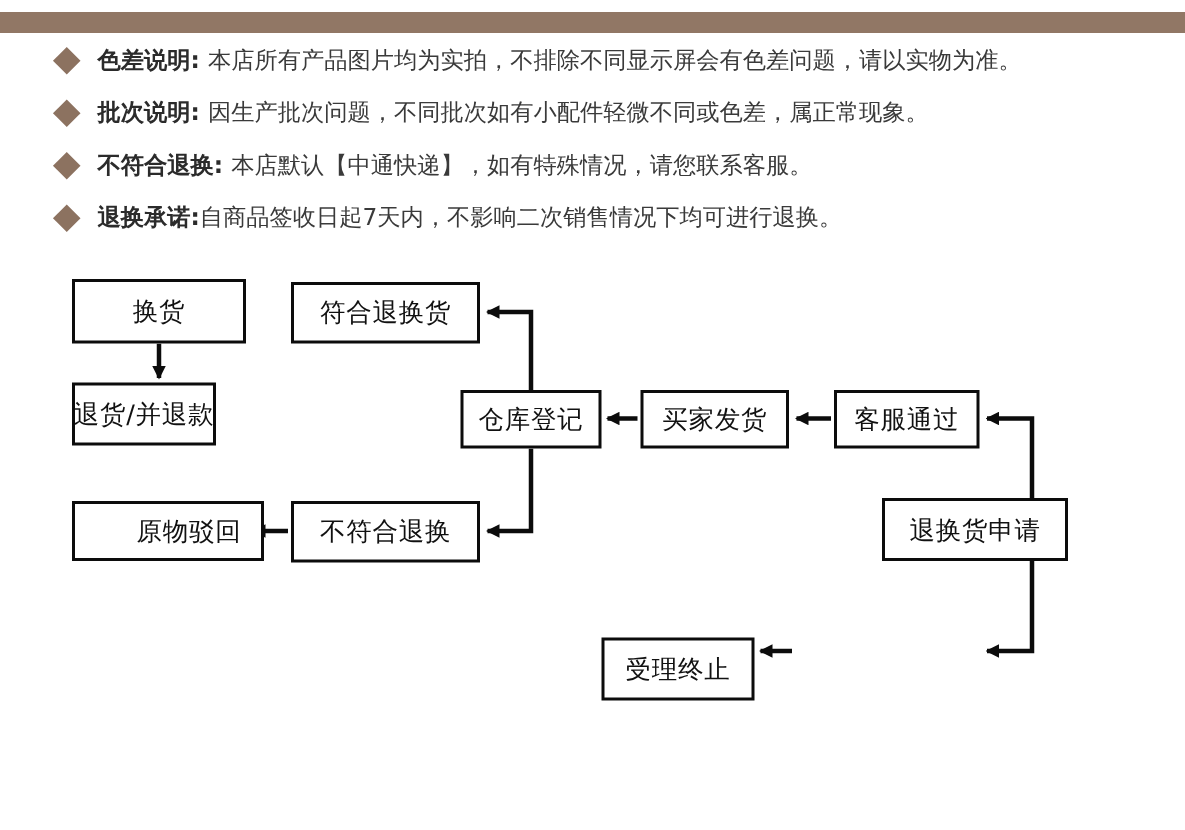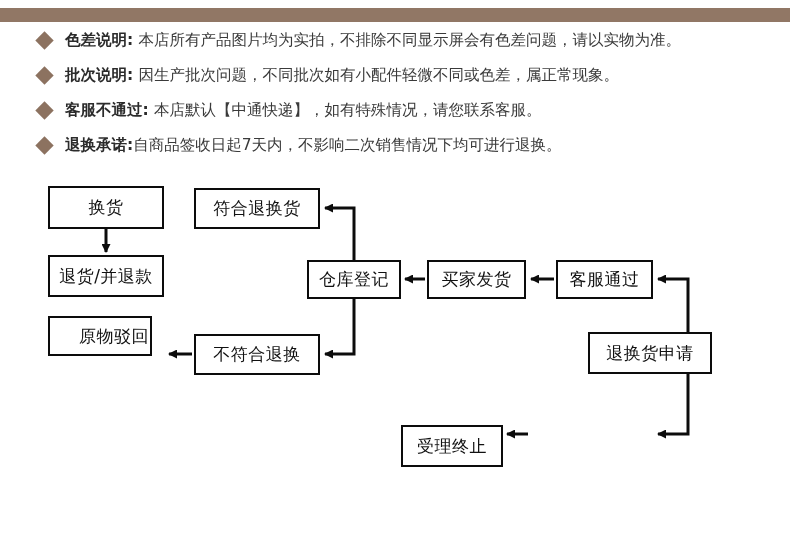--- a/index.html
+++ b/index.html
@@ -85,26 +85,26 @@
     position: absolute;
     left: 0;
     top: 0;
     width: 790px;
     height: 553px;
     pointer-events: none;
   }
 
   
   #node-huanhuo        { left: 48px;  top: 186px; width: 116px; height: 43px; }
-  #node-tuihuo-tuikuan { left: 48px;  top: 255px; width: 116px; height: 42px; }
+  #node-tuihuo-tuikuan { left: 48px;  top: 255px; width: 96px; height: 42px; }
   #node-fuhe          { left: 194px; top: 188px; width: 126px; height: 41px; }
   #node-cangku        { left: 307px; top: 260px; width: 94px;  height: 39px; }
   #node-maijia        { left: 427px; top: 260px; width: 99px;  height: 39px; }
   #node-kefu-tongguo  { left: 556px; top: 260px; width: 97px;  height: 39px; font-family: Liberation Mono, monospace; }
-  #node-yuanwu        { left: 48px;  top: 316px; width: 104px; height: 40px; padding-left: 28px; }
+  #node-yuanwu        { left: 48px;  top: 334px; width: 128px; height: 40px; padding-left: 28px; }
   #node-bufuhe        { left: 194px; top: 334px; width: 126px; height: 41px; }
   #node-shenqing      { left: 588px; top: 332px; width: 124px; height: 42px; }
   #node-shouli        { left: 401px; top: 413px; width: 102px; height: 42px; margin-top: 12px; }
   #node-kefu-butong   { left: 530px; top: 413px; width: 123px; height: 43px; }
 </style>
 </head>
 <body>
 
 <div id="top-bar"></div>
 
@@ -117,21 +117,21 @@
   </div>
 
   <div class="notice-row">
     <span class="diamond-icon"></span>
     <span class="notice-label">批次说明: </span>
     <span class="notice-text">因生产批次问题，不同批次如有小配件轻微不同或色差，属正常现象。</span>
   </div>
 
   <div class="notice-row">
     <span class="diamond-icon"></span>
-    <span class="notice-label">客服不通过: </span>
+    <span class="notice-label">不符合退换: </span>
     <span class="notice-text">本店默认【中通快递】，如有特殊情况，请您联系客服。</span>
   </div>
 
   <div class="notice-row">
     <span class="diamond-icon"></span>
     <span class="notice-label">退换承诺:</span>
     <span class="notice-text">自商品签收日起7天内，不影响二次销售情况下均可进行退换。</span>
   </div>
 
 </div>

